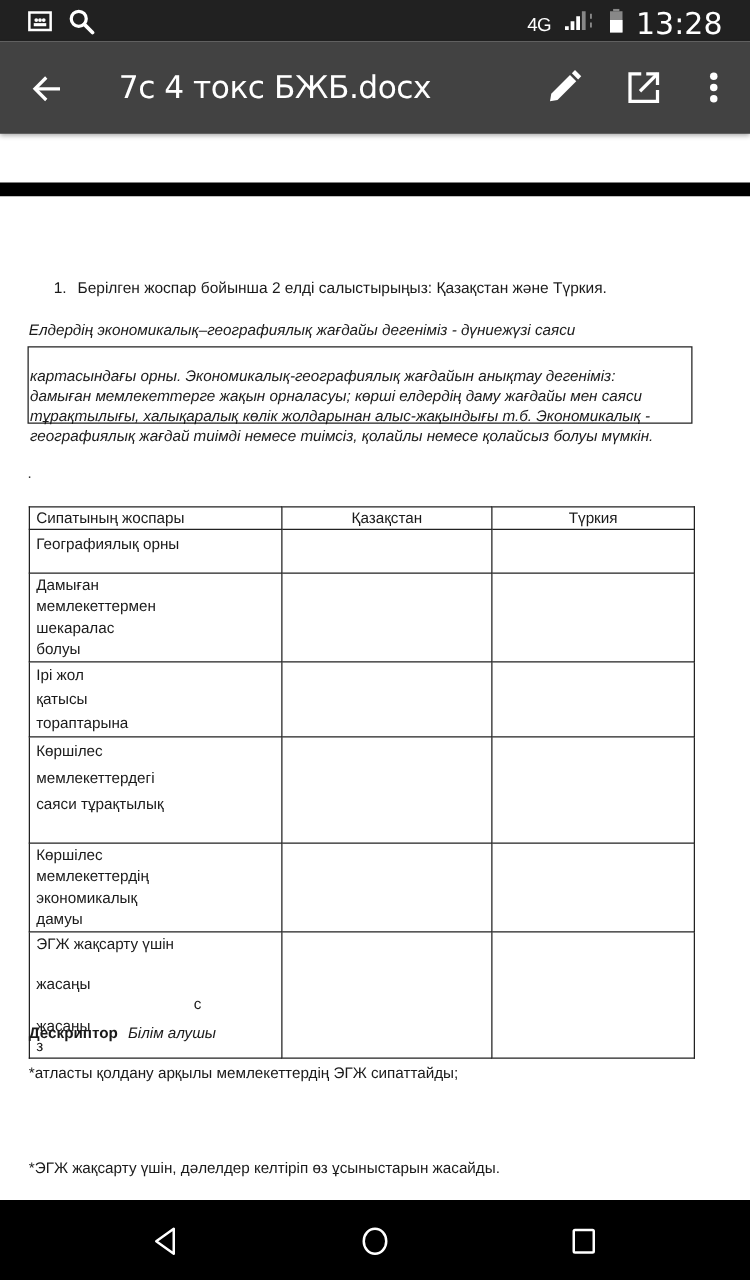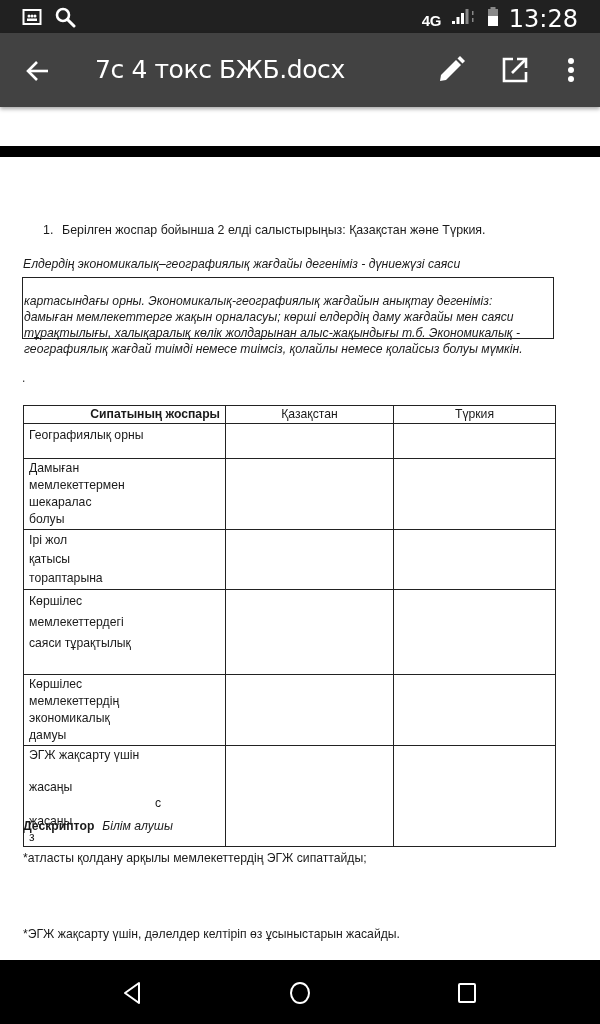--- a/index.html
+++ b/index.html
@@ -3,21 +3,21 @@
 <meta charset="utf-8">
 <style>
   * { box-sizing: border-box; margin: 0; padding: 0; }
   html, body { width: 600px; height: 1024px; overflow: hidden; background: #ffffff; }
   body { position: relative; font-family: "Liberation Sans", sans-serif; color: #111; }
 
   
   .status-bar { position: absolute; left: 0; top: 0; width: 600px; height: 33px; background: #212121; color: #fff; }
   .sb-left { position: absolute; left: 22px; top: 6px; display: flex; align-items: center; gap: 12px; }
   .sb-right { position: absolute; right: 22px; top: 5px; display: flex; align-items: center; gap: 10px; }
-  .sb-net { font-size: 15px; font-weight: bold; letter-spacing: -0.5px; margin-top: 3px; }
+  .sb-net { font-size: 15px; font-weight: normal; letter-spacing: -0.5px; margin-top: 3px; }
   .sb-time { font-size: 24px; font-family: "DejaVu Sans", sans-serif; }
 
   
   .app-bar { position: absolute; left: 0; top: 33px; width: 600px; height: 74px; background: #424242; color: #fff; box-shadow: 0 2px 4px rgba(0,0,0,0.35); z-index: 2; }
   .back-btn { position: absolute; left: 22px; top: 22px; width: 32px; height: 32px; cursor: pointer; }
   .app-title { position: absolute; left: 95px; top: 22px; font-size: 25px; font-family: "DejaVu Sans", sans-serif; font-weight: normal; letter-spacing: -0.4px; }
   .act { position: absolute; top: 20px; width: 34px; height: 34px; cursor: pointer; display: flex; align-items: center; justify-content: center; }
   .act-edit { left: 434px; }
   .act-open { left: 498px; }
   .act-more { left: 554px; }
@@ -32,21 +32,21 @@
   .def-box { position: absolute; left: 22px; top: 170px; width: 532px; height: 62px; border: 1px solid #222; padding: 17px 0 0 1px; }
   .def-box div { font-size: 12.2px; font-style: italic; color: #1a1a1a; line-height: 17px; white-space: nowrap; margin-top: -1px; }
   .def-box div:first-child { margin-top: -2px; }
 
   .dot { position: absolute; left: 22px; top: 264px; font-size: 12px; color: #333; }
 
   
   .cmp-table { position: absolute; left: 23px; top: 298px; border-collapse: collapse; table-layout: fixed; width: 532px; }
   .cmp-table td, .cmp-table th { border: 1px solid #222; vertical-align: top; font-size: 12.2px; font-weight: normal; color: #1a1a1a; padding: 1px 5px; line-height: 21px; }
   .cmp-table th { text-align: center; line-height: 16px; padding: 0 5px; }
-  .cmp-table th.first { text-align: right; font-weight: bold; }
+  .cmp-table th.first { text-align: left; }
   .col1 { width: 202px; }
   .col2 { width: 168px; }
   .col3 { width: 162px; }
   .cell-lines span { display: block; }
   .tab-gap { display: inline-block; width: 55px; }
 
   .descriptor { position: absolute; left: 23px; top: 712px; font-size: 12.2px; color: #1a1a1a; white-space: nowrap; }
   .descriptor b { font-weight: bold; }
   .descriptor i { margin-left: 8px; }
   .crit { position: absolute; left: 23px; font-size: 12.2px; color: #1a1a1a; white-space: nowrap; }

